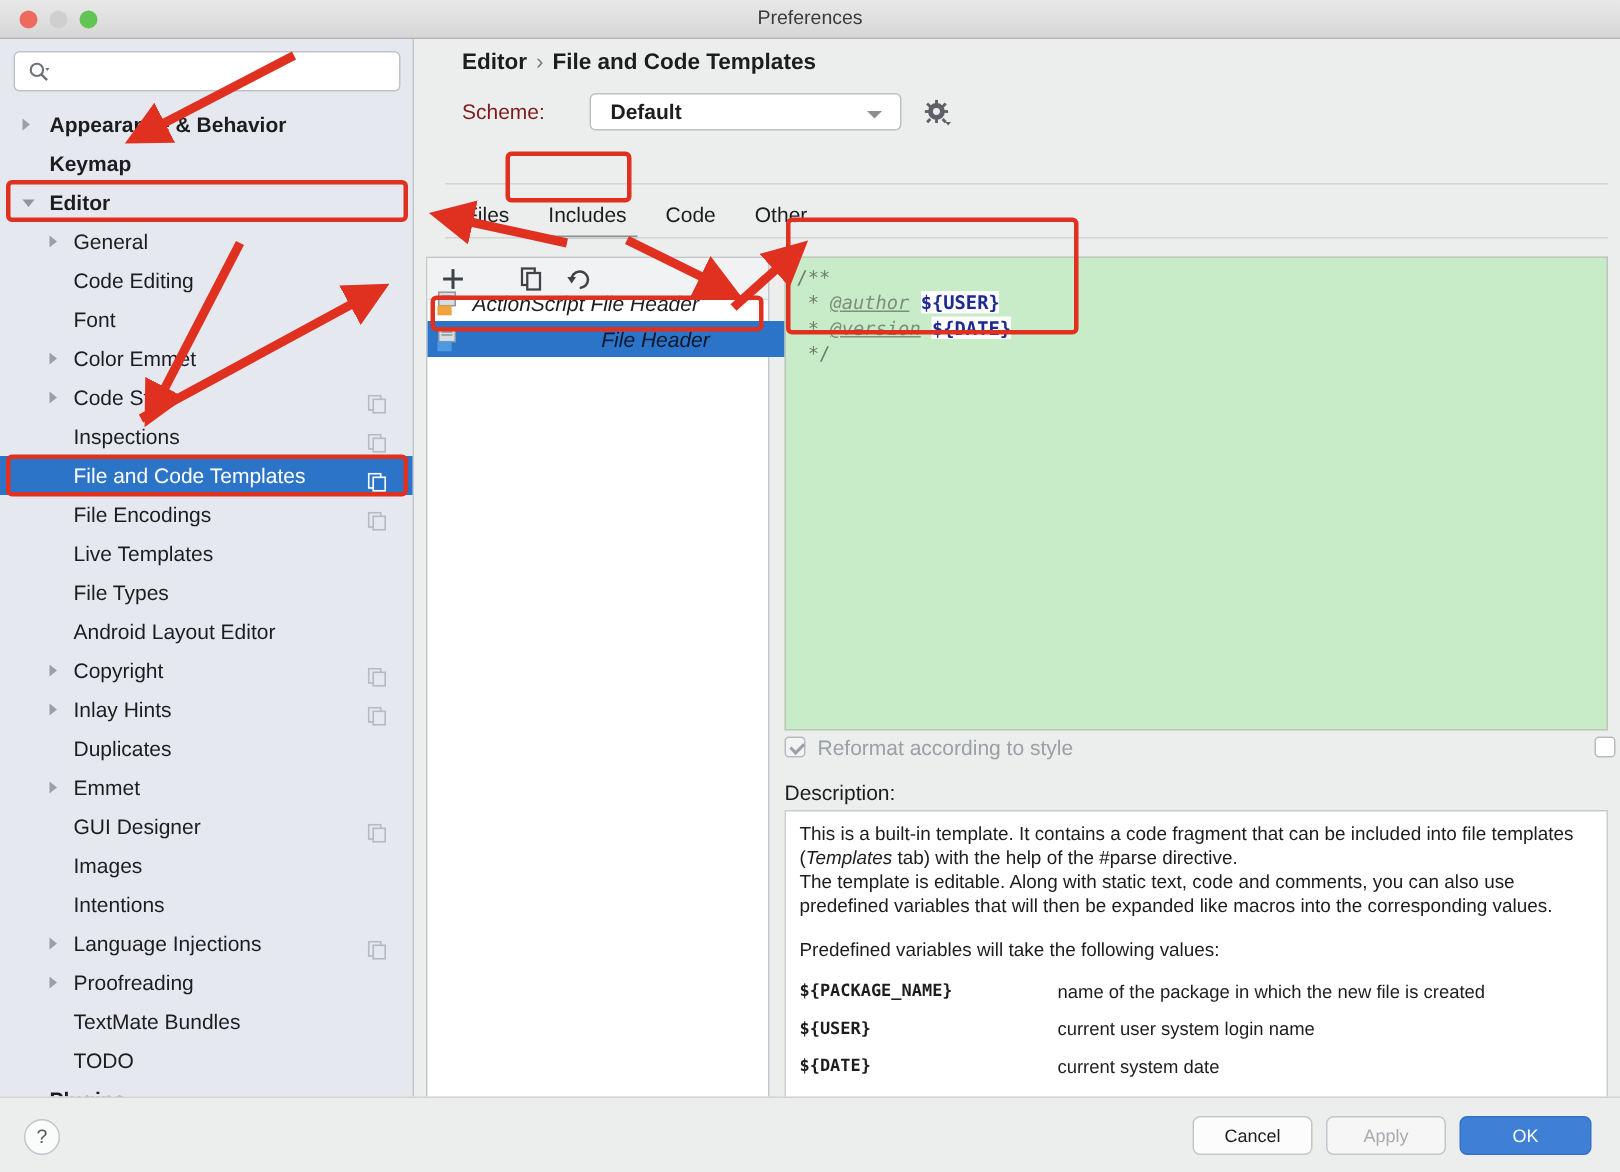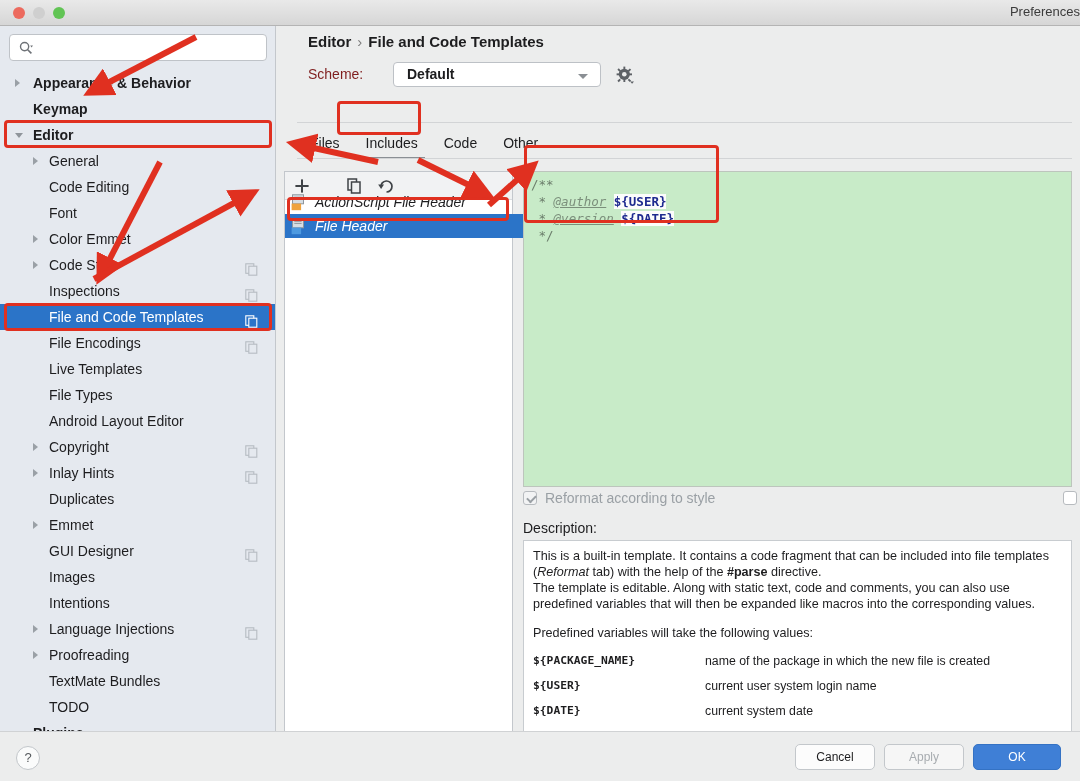--- a/index.html
+++ b/index.html
@@ -13,21 +13,21 @@
     -webkit-font-smoothing:antialiased;
   }
 
   
   #titlebar{
     position:absolute; left:0; top:0; width:1080px; height:26px;
     background:linear-gradient(#e9e9e9,#d6d6d6);
     border-bottom:1px solid #b4b4b4;
   }
   #titlebar .title{
-    position:absolute; left:0; right:0; top:4px; text-align:right;
+    position:absolute; left:0; right:0; top:4px; text-align:center;
     font-size:13px; color:#3b3b3b; font-weight:400;
   }
   .traffic{ position:absolute; top:7px; width:12px; height:12px; border-radius:50%; }
   .tl-close{ left:13px; background:#ec6a5e; }
   .tl-min{ left:33px; background:#cfcfcf; }
   .tl-max{ left:53px; background:#61c454; }
 
   
   #sidebar{
     position:absolute; left:0; top:26px; width:276px; height:705px;
@@ -132,21 +132,21 @@
   }
   .tbicon{ position:absolute; top:5px; width:18px; height:18px; }
   #tb-add{ left:8px; }
   #tb-copy{ left:60px; }
   #tb-reset{ left:92px; }
   .listrow{
     position:relative; height:24px; line-height:24px;
     font-size:14px; color:#1d1d1f; padding-left:30px; white-space:nowrap;
   }
   .listrow .ficon{ position:absolute; left:6px; top:4px; width:16px; height:17px; }
-  .listrow.sel{ background:#2b74c8; color:#ffffff; }
+  .listrow.sel{ background:#2b74c8; color:#0f172a;text-align:center; }
 
   
   #editor{
     position:absolute; left:246px; top:145px; width:549px; height:316px;
     background:#c8ebc8; border:1px solid #bdc5bd;
     font-family:"DejaVu Sans Mono", monospace; font-size:12.5px;
   }
   #editor .ln{ position:relative; height:17px; line-height:17px; padding-left:7px; white-space:pre; }
   .c-cmt{ color:#6b7d6b; }
   .c-tag{ color:#7b8f7b; font-style:italic; text-decoration:underline; }
@@ -186,21 +186,21 @@
   #descbody .spacer{ height:13px; }
   .vartable{ width:100%; border-collapse:collapse; margin-top:8px; }
   .vartable td{
     font-size:12.3px; color:#1d1d1f; padding:5px 0 6px 0; vertical-align:top;
   }
   .vartable td.k{
     width:172px; font-family:"DejaVu Sans Mono", monospace;
     font-size:11.3px; font-weight:bold;
   }
   .it{ font-style:italic; }
-  .bd{ font-weight:bold;margin-top:20px; }
+  .bd{ font-weight:normal;margin-top:20px; }
 
   
   #bottombar{
     position:absolute; left:0; top:731px; width:1080px; height:50px;
     background:#eceded; border-top:1px solid #d0d2d4;
   }
   #helpbtn{
     position:absolute; left:16px; top:14px; width:24px; height:24px;
     border:1px solid #c2c6ca; border-radius:50%; background:#fafbfb;
     font-size:13px; color:#55595d; text-align:center; line-height:22px;
@@ -464,21 +464,21 @@
     </div>
     <div class="cbx" id="cb-live">
       <span class="box"></span>
 
     </div>
   </div>
 
   <div id="desclabel">Description:</div>
   <div id="descbox">
     <div id="descbody">
-      <p><span>This is a built-in template. It contains a code fragment that can be included into file templates (</span><span class="it">Reformat</span><span> tab) with the help of the </span><span class="bd">#parse</span><span> directive.</span></p>
+      <p><span>This is a built-in template. It contains a code fragment that can be included into file templates (</span><span class="it">Templates</span><span> tab) with the help of the </span><span class="bd">#parse</span><span> directive.</span></p>
       <p class="t2">The template is editable. Along with static text, code and comments, you can also use predefined variables that will then be expanded like macros into the corresponding values.</p>
       <div class="spacer"></div>
       <p>Predefined variables will take the following values:</p>
       <table class="vartable">
         <tbody id="vartbody">
             <tr>
               <td class="k">${PACKAGE_NAME}</td>
               <td>name of the package in which the new file is created</td>
             </tr>
             <tr>

